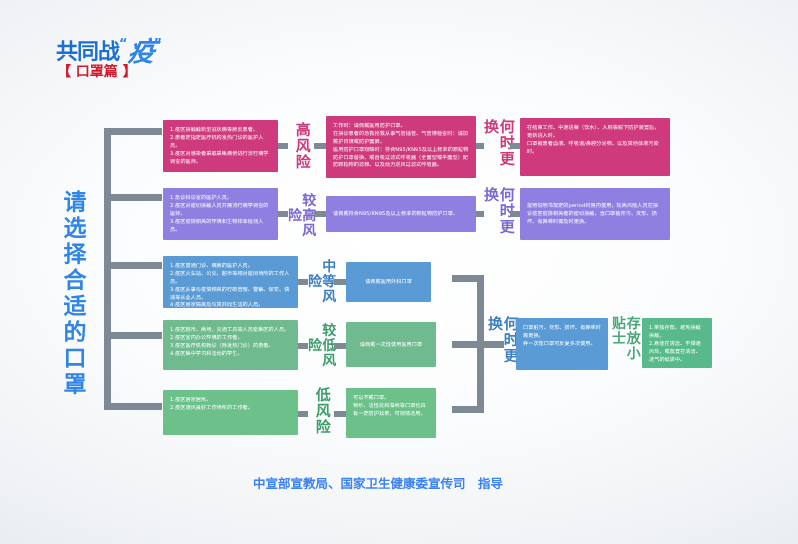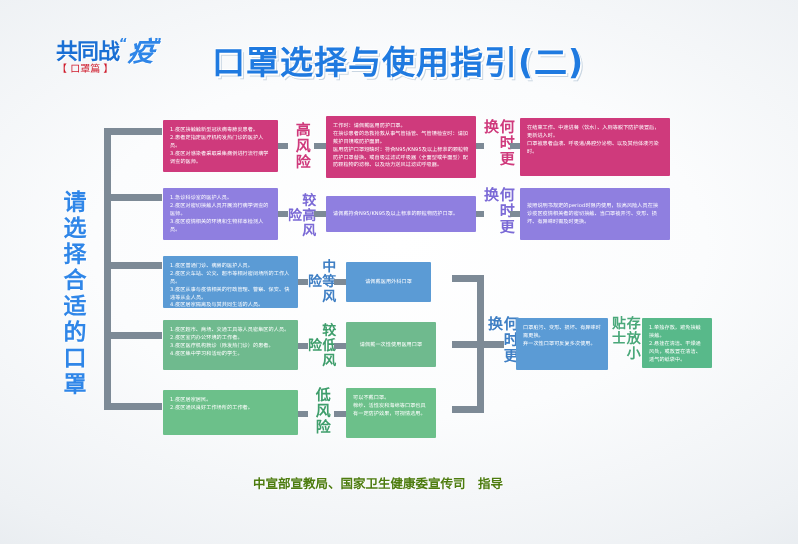--- a/index.html
+++ b/index.html
@@ -52,22 +52,22 @@
   }
   .brand-quote {
     font-size: 13px;
     color: #2f86e8;
     vertical-align: top;
   }
   .brand-sub {
     position: absolute;
     left: 1px;
     top: 28px;
-    font-size: 10px;
-    font-weight: 400;
+    font-size: 14px;
+    font-weight: 700;
     color: #cf1b2b;
     letter-spacing: 0px;
     white-space: nowrap;
     line-height: 1;
   }
 
   .poster-title {
     position: absolute;
     left: 212px;
     top: 42px;
@@ -176,39 +176,38 @@
     text-shadow: 1px 1px 0 rgba(255,255,255,0.75);
   }
 
   
   .footer {
     position: absolute;
     left: 0;
     top: 472px;
     width: 756px;
     text-align: center;
-    color: #4d7c0f;
+    color: #3b82f6;
     font-size: 12.5px;
     font-weight: 700;
     line-height: 1.85;
     text-shadow: 0.8px 0.8px 0 rgba(255,255,255,0.9);
   }
   .footer span { display: block; }
 </style>
 </head>
 <body>
 
 <div class="poster">
 
   <div class="brand-logo">
     <div class="brand-main"><span>共同战</span><span class="brand-quote">“</span><span class="brand-accent">疫</span><span class="brand-quote">”</span></div>
     <div class="brand-sub">【 口罩篇 】</div>
   </div>
 
-  <div class="poster-title">口罩选择与使用指引(二)</div>
 
   <div class="left-heading">请选择合适的口罩</div>
 
   <div class="bracket" id="left-bracket">
     <div class="bk-bar spine"></div>
     <div class="bk-bar arm" style="top:0px;"></div>
     <div class="bk-bar arm" style="top:66px;"></div>
     <div class="bk-bar arm" style="top:134px;"></div>
     <div class="bk-bar arm" style="top:204px;"></div>
     <div class="bk-bar arm" style="top:275px;"></div>

